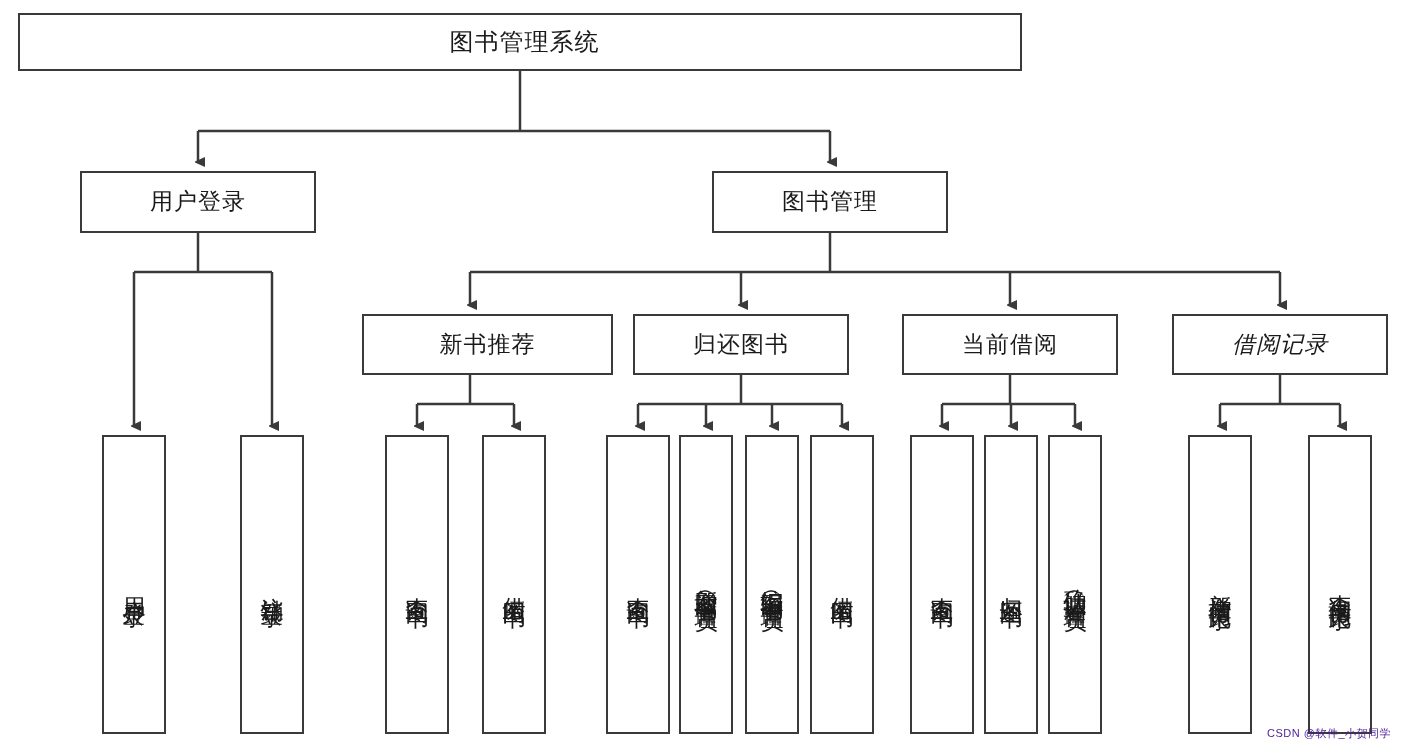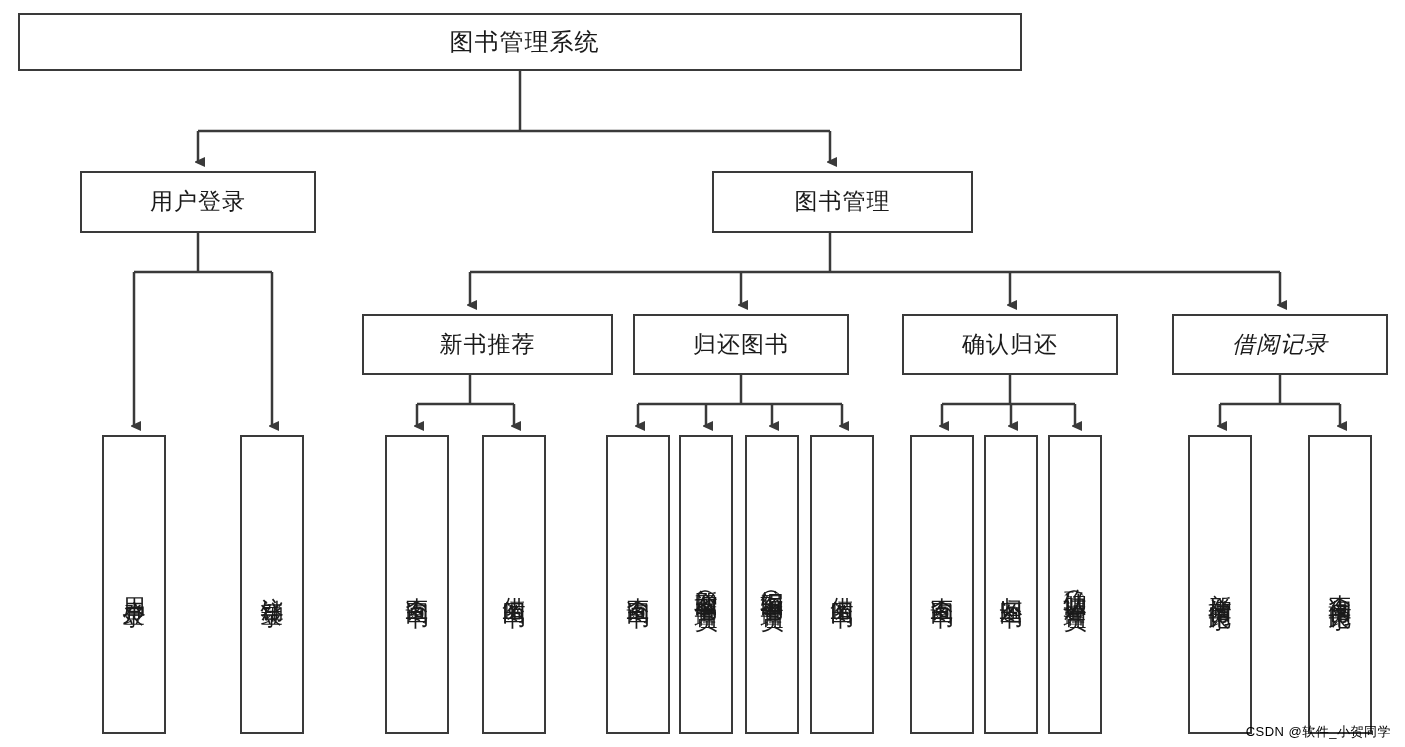--- a/index.html
+++ b/index.html
@@ -56,22 +56,22 @@
     white-space: nowrap;
   }
   .node.title {
     font-size: 24px;
     padding-left: 9px;
   }
   .watermark {
     position: absolute;
     right: 14px;
     bottom: 6px;
-    font-size: 13px;
-    color: #000000;
+    font-size: 11px;
+    color: #4c1d95;
     white-space: nowrap;
     letter-spacing: 0.5px;
   }
 </style>
 </head>
 <body>
 
 <div id="canvas">
 
   <svg class="lines" viewBox="0 0 1405 747">
@@ -120,25 +120,25 @@
       <path d="M1280,375 L1280,404"></path>
       <path d="M1220,404 L1340,404"></path>
       <path d="M1220,404 L1220,426" marker-end="url(#arrow)"></path>
       <path d="M1340,404 L1340,426" marker-end="url(#arrow)"></path>
     </g>
   </svg>
 
   <div class="node horiz title" style="left: 18px; top: 13px; width: 1004px; height: 58px;">图书管理系统</div>
 
   <div class="node horiz" style="left: 80px; top: 171px; width: 236px; height: 62px;">用户登录</div>
-  <div class="node horiz" style="left: 712px; top: 171px; width: 261px; height: 62px;">图书管理</div>
+  <div class="node horiz" style="left: 712px; top: 171px; width: 236px; height: 62px;">图书管理</div>
 
   <div class="node horiz" style="left: 362px; top: 314px; width: 251px; height: 61px;">新书推荐</div>
   <div class="node horiz" style="left: 633px; top: 314px; width: 216px; height: 61px;">归还图书</div>
-  <div class="node horiz" style="left: 902px; top: 314px; width: 216px; height: 61px;">确认归还</div>
+  <div class="node horiz" style="left: 902px; top: 314px; width: 216px; height: 61px;">当前借阅</div>
   <div class="node horiz" style="left: 1172px; top: 314px; width: 216px; height: 61px; font-style: italic;">借阅记录</div>
 
   <div class="node vert" style="left: 102px; top: 435px; width: 64px; height: 299px;">
     <span class="vtext">用户登录</span>
   </div>
   <div class="node vert" style="left: 240px; top: 435px; width: 64px; height: 299px;">
     <span class="vtext">注销登录</span>
   </div>
   <div class="node vert" style="left: 385px; top: 435px; width: 64px; height: 299px;">
     <span class="vtext">查询图书</span>

